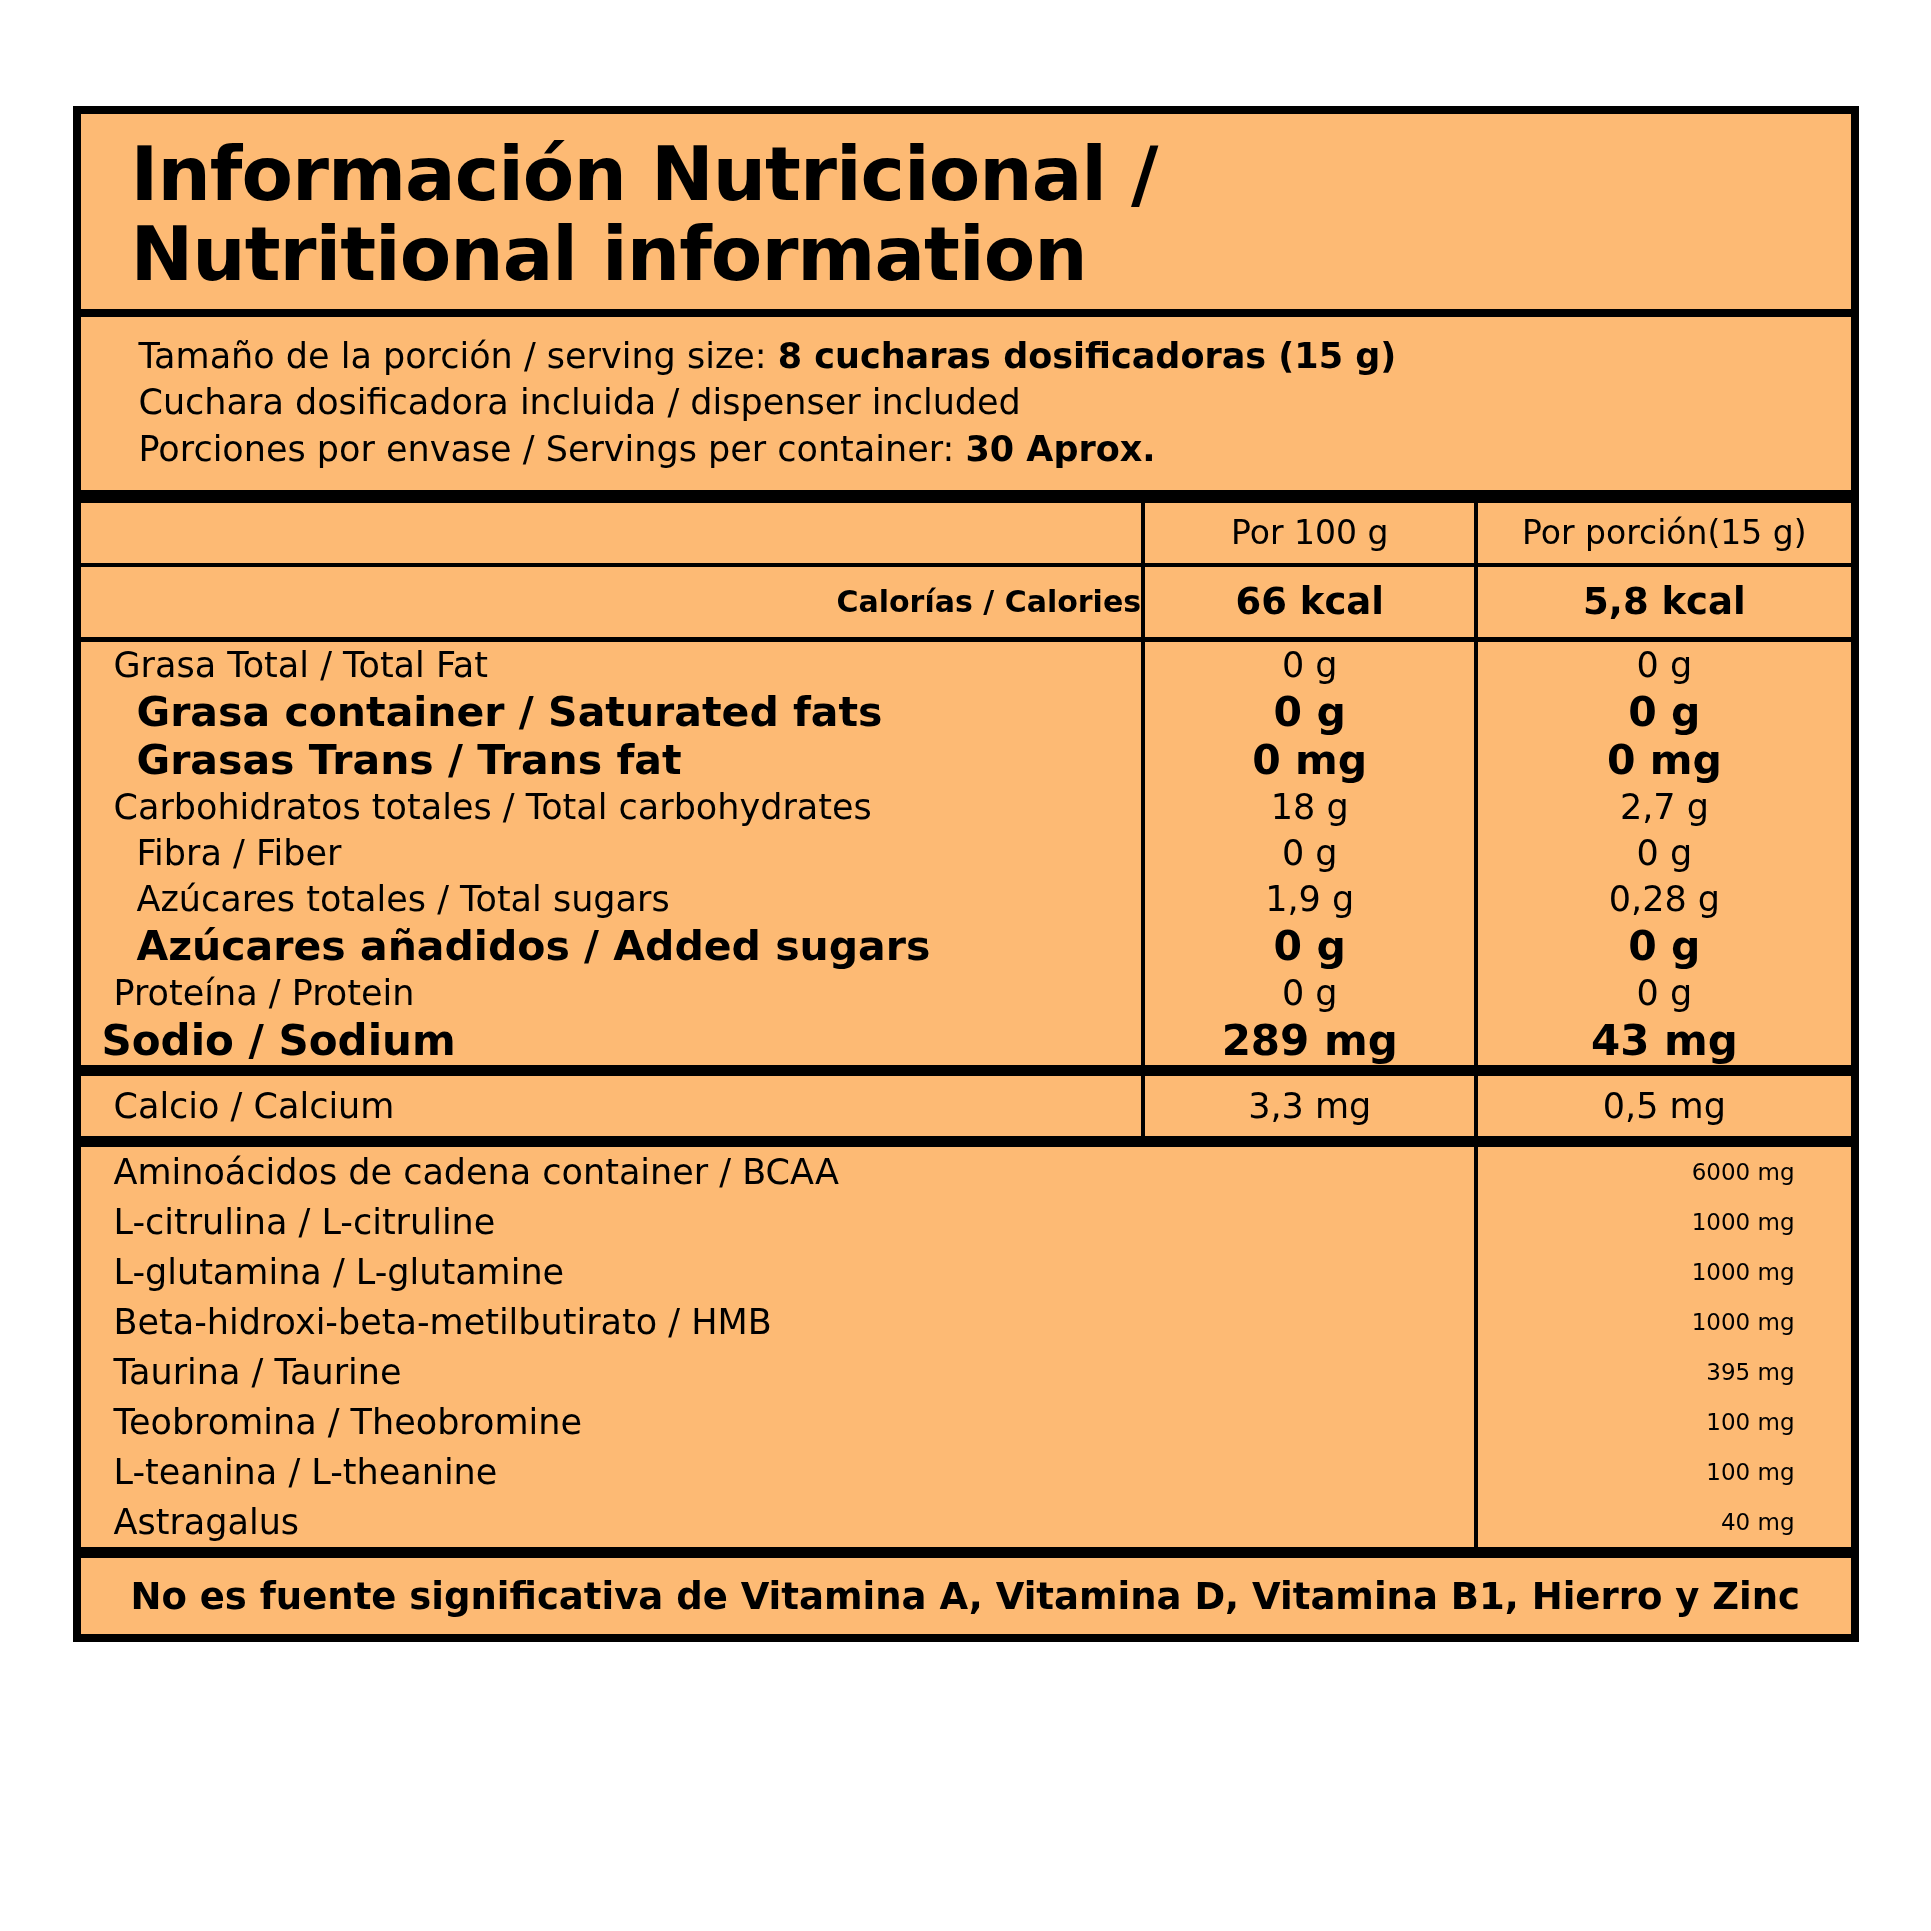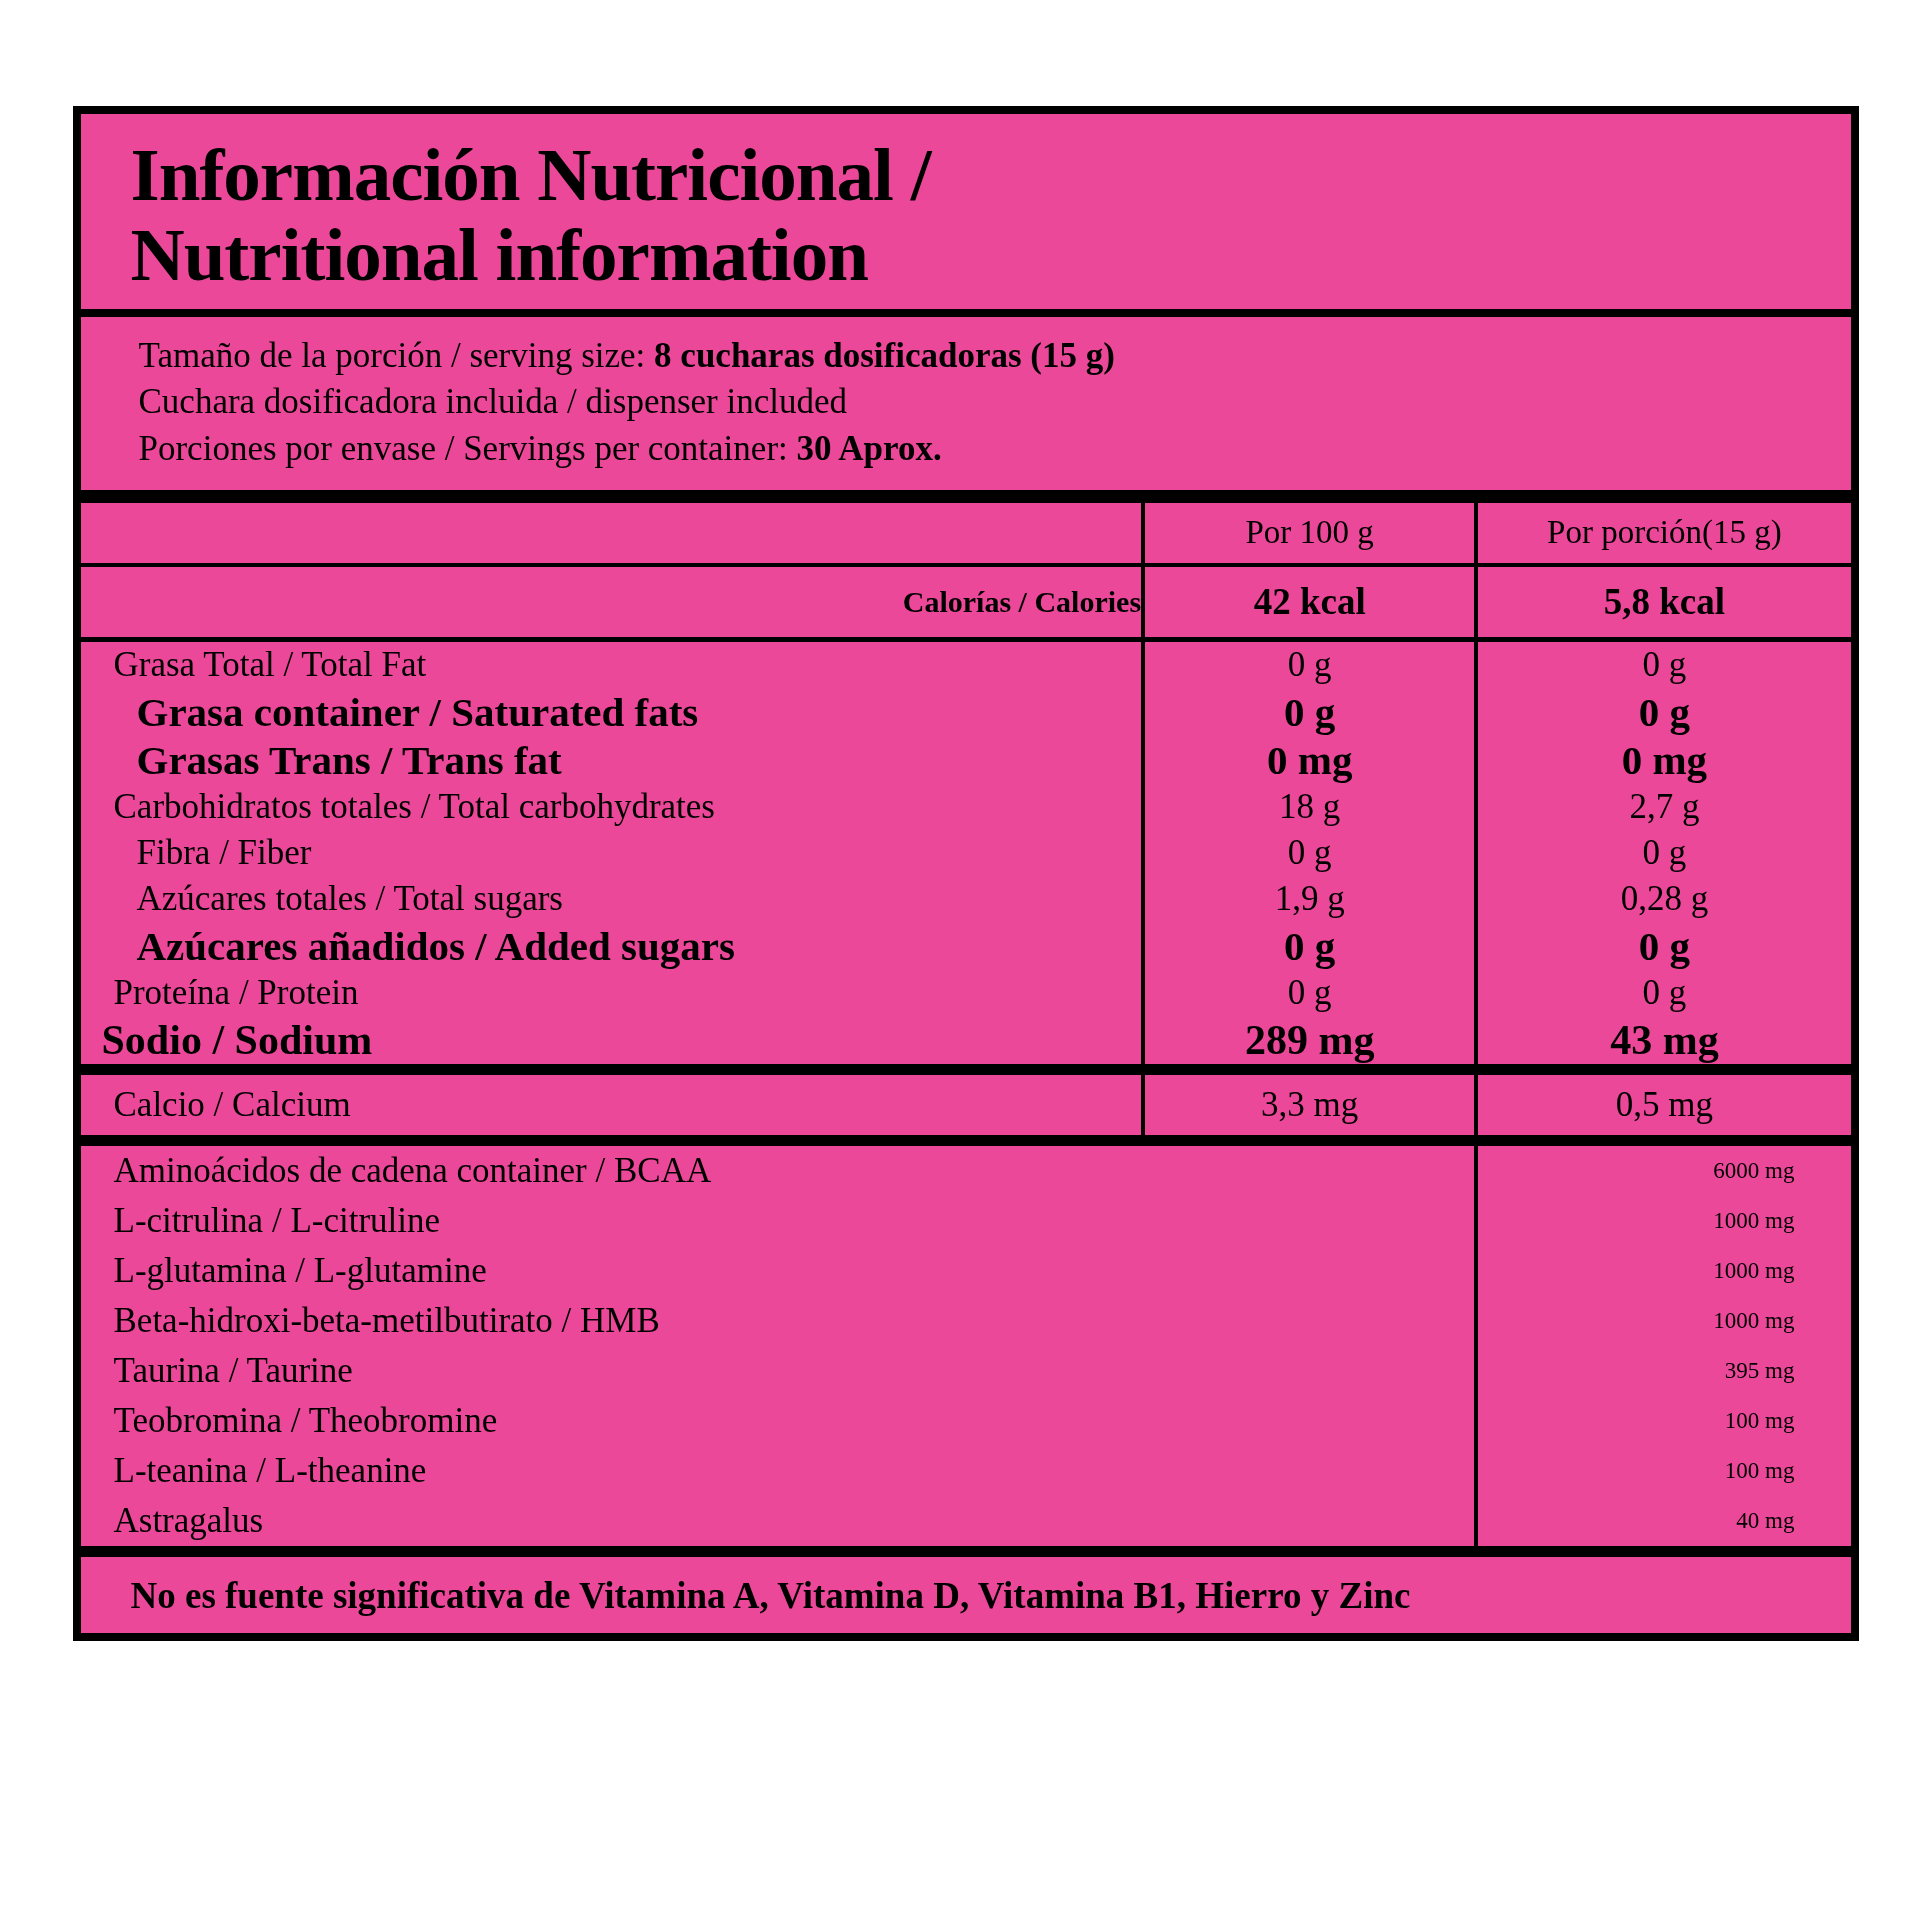--- a/index.html
+++ b/index.html
@@ -19,22 +19,21 @@
     width: 1931px;
     height: 1931px;
     box-sizing: border-box;
     padding: 106px 72px 106px 72px;
   }
   .panel {
     box-sizing: border-box;
     border: 8.7px solid #000;
     width: 1786px;
     margin: 0 auto;
-    background: #ec4899;
-    font-family: Liberation Serif, serif;
+    background: #fdba74;
   }
 
   
   .title-block {
     padding: 21px 50px 15.4px 50px;
     border-bottom: 8.7px solid #000;
   }
   .title-line {
     font-weight: bold;
     font-size: 75px;
@@ -174,21 +173,21 @@
       </colgroup>
       <tbody>
         <tr class="hdr">
           <td class="cell-name"></td>
           <td class="cell-num vline-l">Por 100 g</td>
           <td class="cell-num vline-l">Por porción(15 g)</td>
         </tr>
 
         <tr class="cal">
           <td class="cell-name">Calorías / Calories</td>
-          <td class="cell-num vline-l">42 kcal</td>
+          <td class="cell-num vline-l">66 kcal</td>
           <td class="cell-num vline-l">5,8 kcal</td>
         </tr>
 
         <tr class="nut">
           <td class="cell-name">Grasa Total / Total Fat</td>
           <td class="cell-num vline-l">0 g</td>
           <td class="cell-num vline-l">0 g</td>
         </tr>
         <tr class="nut bold indent">
           <td class="cell-name">Grasa container / Saturated fats</td>

